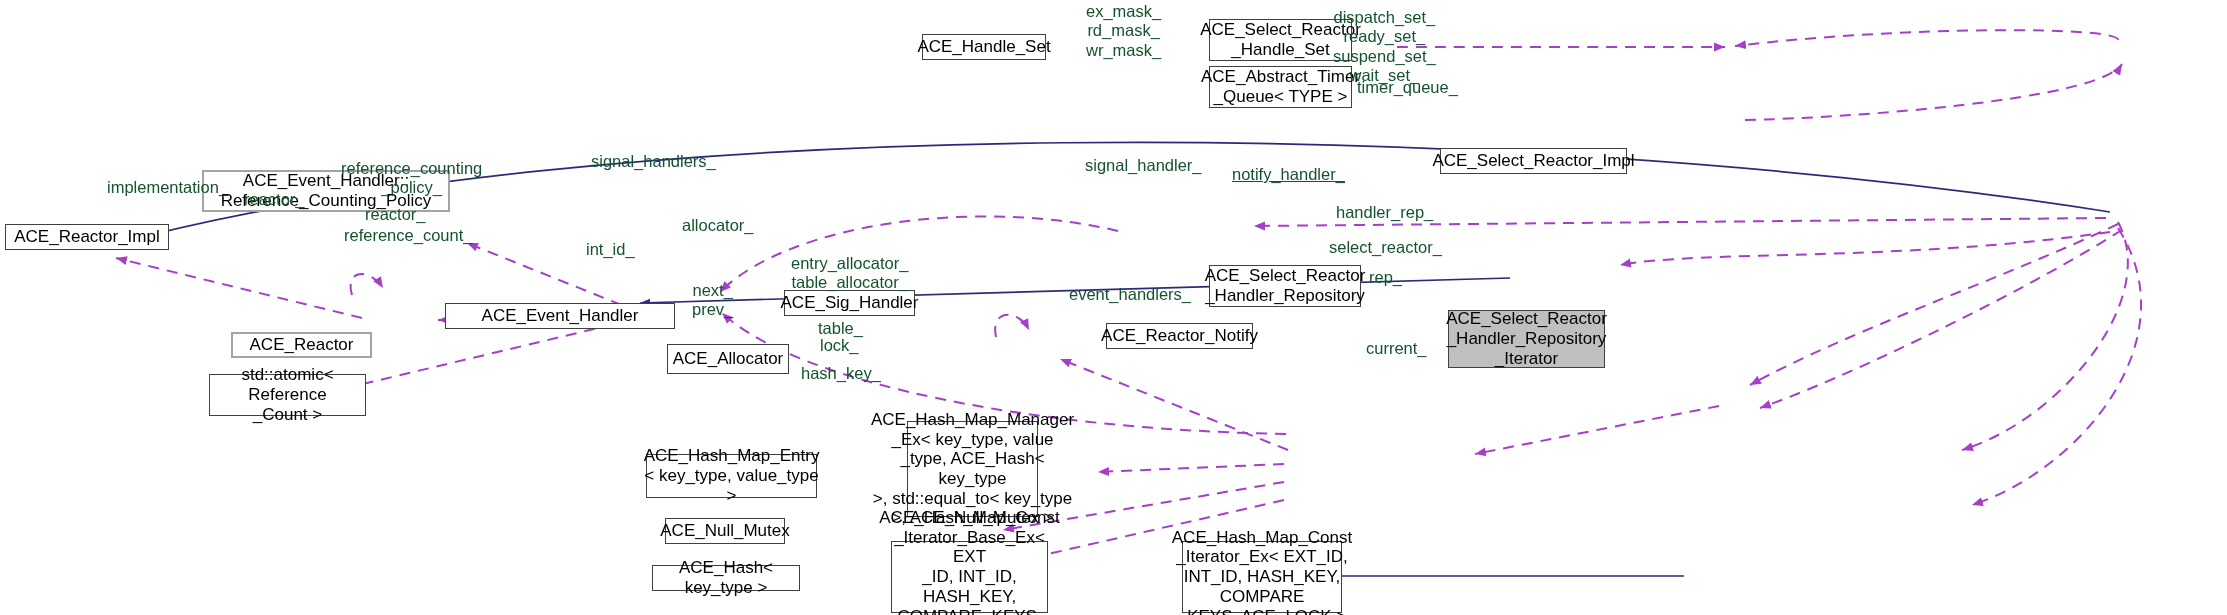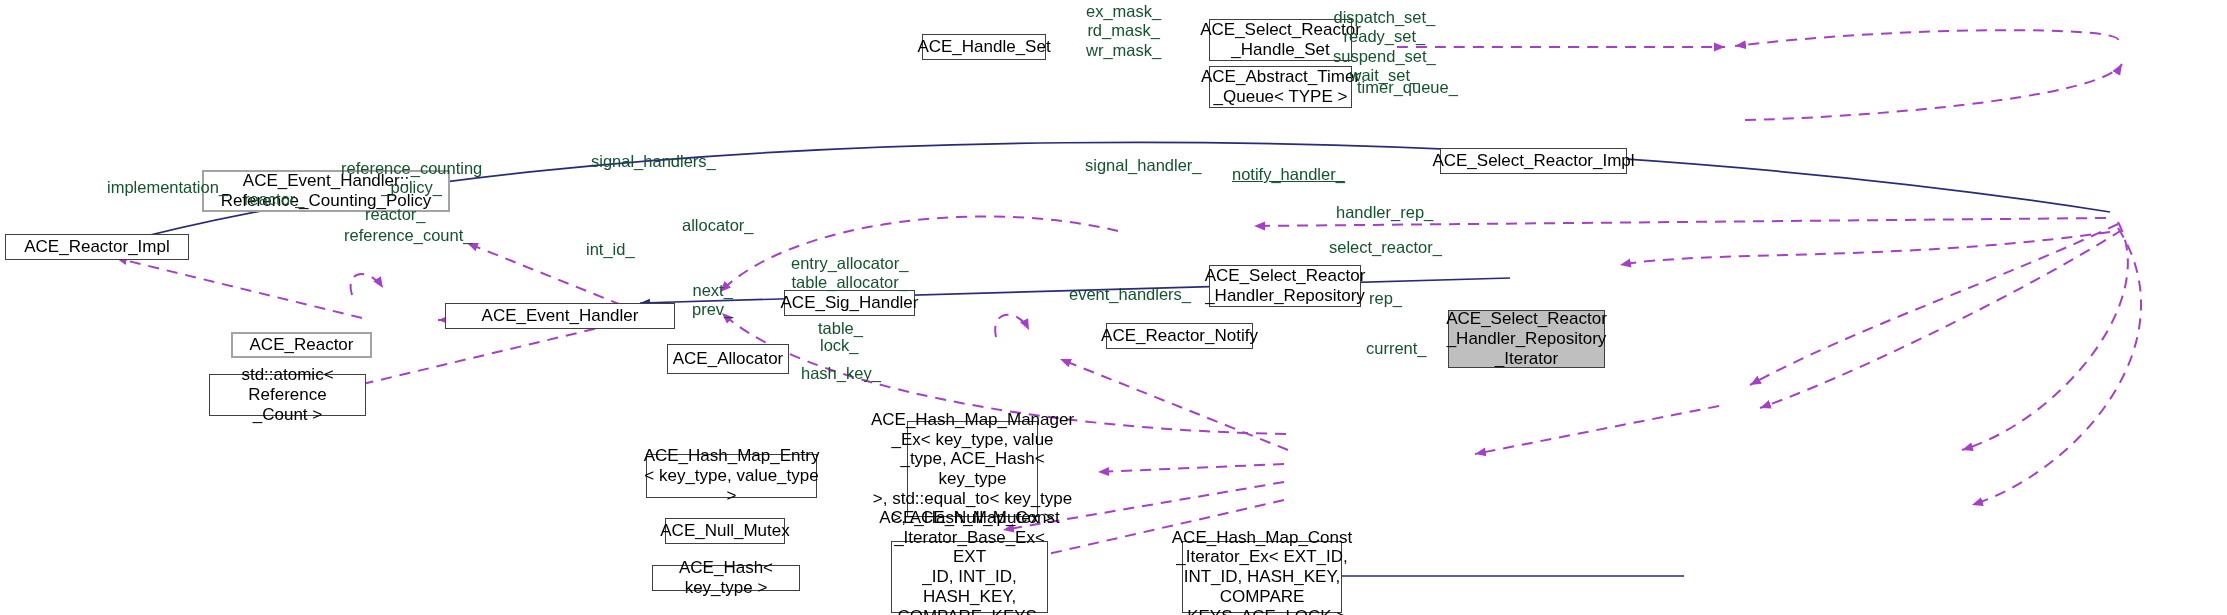--- a/index.html
+++ b/index.html
@@ -87,21 +87,21 @@
       <path d="M2118,40 C2120,26 1900,26 1735,46" marker-end="url(#assoc)"></path>
       <path d="M1745,120 C1850,118 2100,100 2122,64" marker-end="url(#assoc)"></path>
       <path d="M1397,47 C1500,47 1650,47 1725,47" marker-end="url(#assoc)"></path>
       <path d="M2118,224 C2000,280 1850,330 1750,385" marker-end="url(#assoc)"></path>
       <path d="M2122,230 C2010,300 1840,380 1760,408" marker-end="url(#assoc)"></path>
       <path d="M2118,222 C2160,300 2060,420 1962,450" marker-end="url(#assoc)"></path>
       <path d="M2118,228 C2190,340 2080,470 1972,505" marker-end="url(#assoc)"></path>
     </g>
   </svg>
 
-  <div class="node" style="left:5px;  top:234px; width:184px; height:26px;">ACE_Reactor_Impl</div>
+  <div class="node" style="left:5px;  top:224px; width:164px; height:26px;">ACE_Reactor_Impl</div>
 
   <div class="node red" style="left:202px; top:146px; width:248px; height:42px;">ACE_Event_Handler::
 Reference_Counting_Policy</div>
 
   <div class="node red" style="left:231px; top:308px; width:141px; height:26px;">ACE_Reactor</div>
 
   <div class="node" style="left:209px; top:374px; width:157px; height:42px;">std::atomic&lt; Reference
 _Count &gt;</div>
 
   <div class="node" style="left:445px; top:303px; width:230px; height:26px;">ACE_Event_Handler</div>
@@ -195,17 +195,17 @@
   <div class="elabel" style="left:1357px; top:78px;">timer_queue_</div>
 
   <div class="elabel" style="left:1085px; top:145px;margin-top:11px;">signal_handler_</div>
 
   <div class="elabel" style="left:1232px; top:165px;text-decoration:underline;">notify_handler_</div>
 
   <div class="elabel" style="left:1336px; top:203px;">handler_rep_</div>
 
   <div class="elabel" style="left:1329px; top:238px;">select_reactor_</div>
 
-  <div class="elabel" style="left:1369px; top:289px;">rep_</div>
+  <div class="elabel" style="left:1369px; top:268px;">rep_</div>
 
   <div class="elabel" style="left:1366px; top:339px;">current_</div>
 
 </div>
 
 </body></html>

